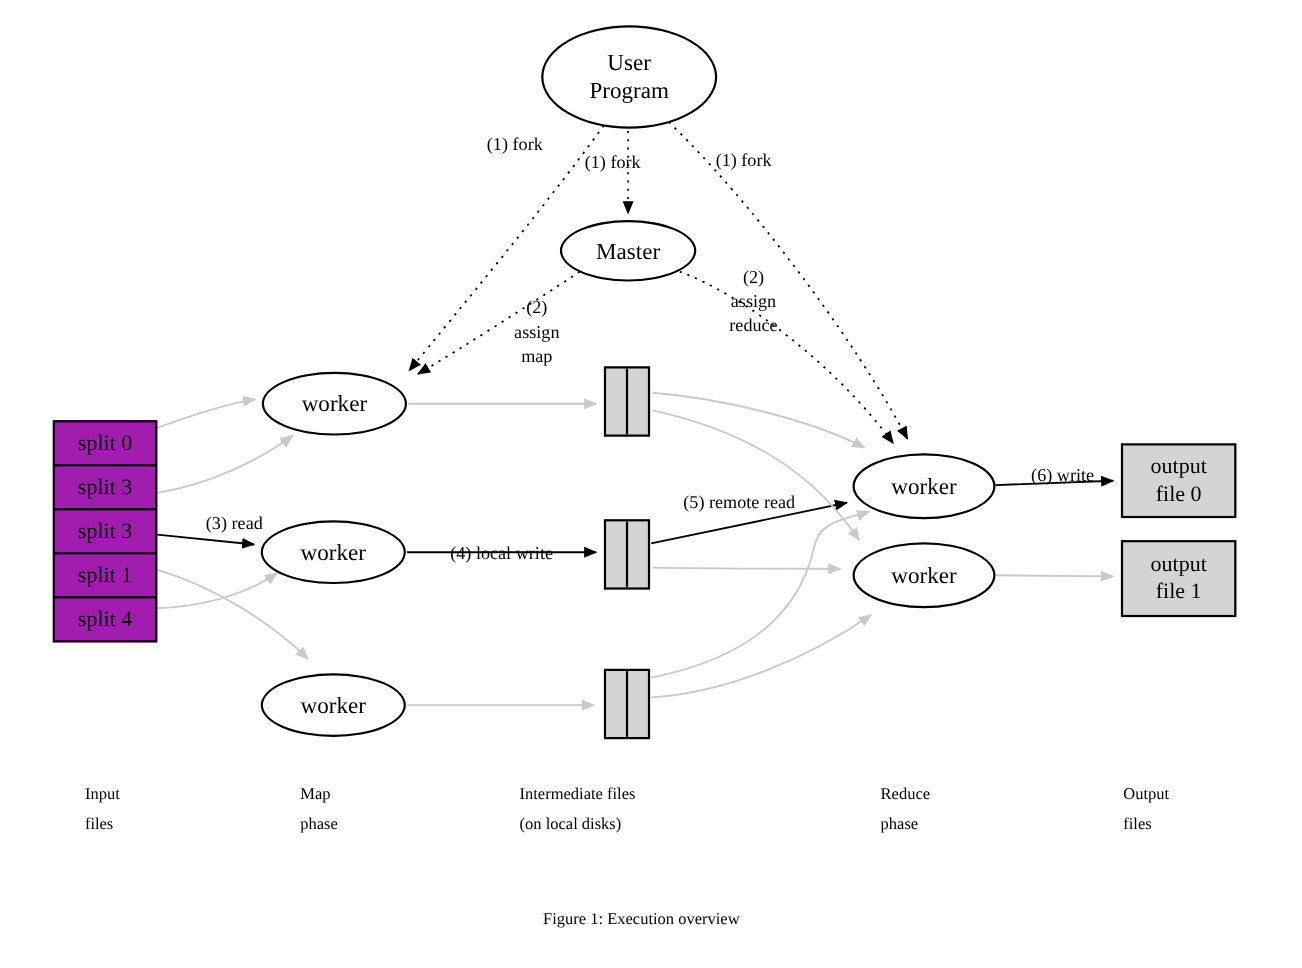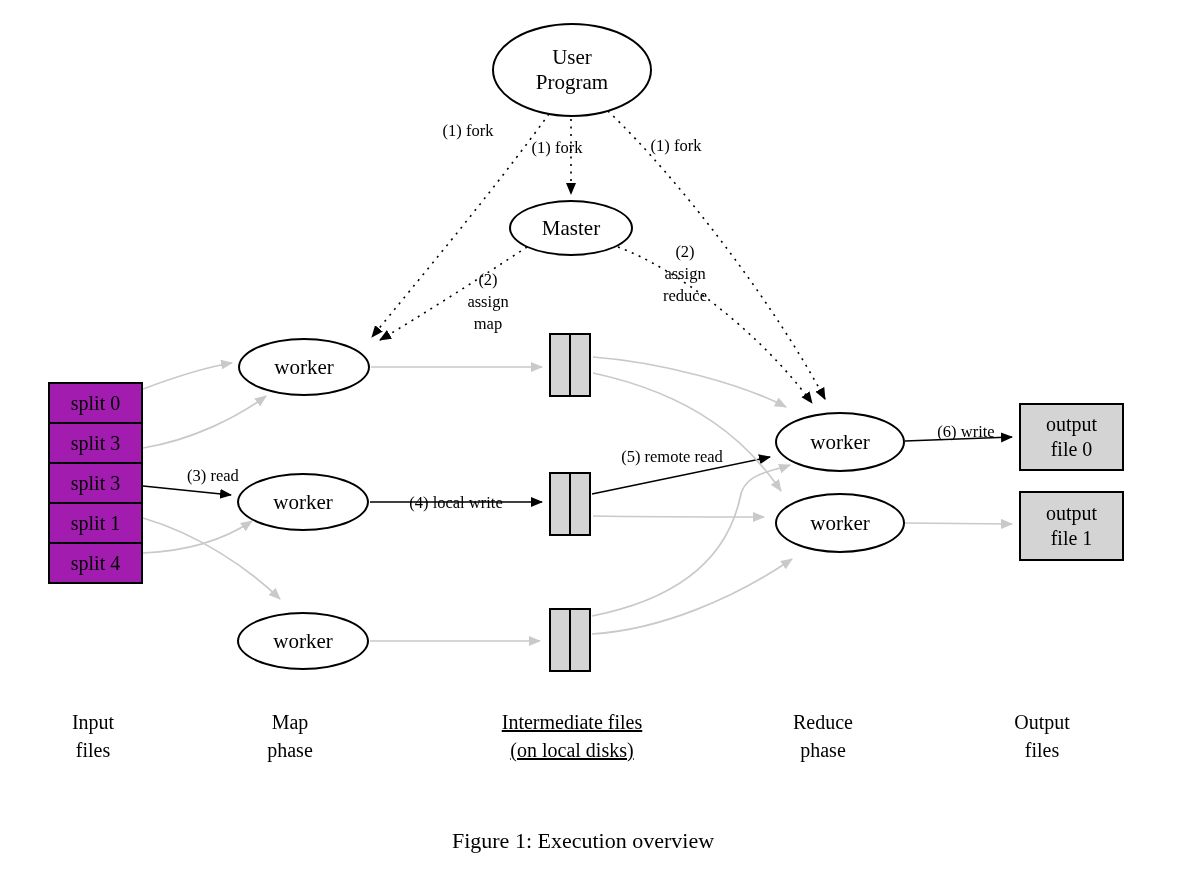--- a/index.html
+++ b/index.html
@@ -78,30 +78,30 @@
     transform: translate(-50%, -50%);
     font-size: 16.5px;
     line-height: 22px;
     white-space: pre-line;
     text-align: center;
   }
   .col-label {
     position: absolute;
     transform: translateX(-50%);
     top: 708px;
-    font-size: 20px;
+    font-size: 15px;
     line-height: 28px;
     white-space: pre-line;
-    text-align: center;
+    text-align: left;
   }
   .caption {
     position: absolute;
     left: 583px; top: 828px;
     transform: translateX(-50%);
-    font-size: 22px;
+    font-size: 15px;
     white-space: nowrap;
   }
 </style>
 </head>
 <body>
 
 <div class="stage">
 
   <svg class="edges" viewBox="0 0 1184 880">
     <defs>
@@ -189,21 +189,21 @@
 reduce</div>
   <div class="edge-label" style="left:193px; top:476px;margin-left:20px;">(3) read</div>
   <div class="edge-label" style="left:456px; top:484px;margin-top:19px;">(4) local write</div>
   <div class="edge-label" style="left:650px; top:457px;margin-left:22px;">(5) remote read</div>
   <div class="edge-label" style="left:966px; top:432px;">(6) write</div>
 
   <div class="col-label" style="left:93px;">Input
 files</div>
   <div class="col-label" style="left:290px;">Map
 phase</div>
-  <div class="col-label" style="left:572px;text-decoration:underline;">Intermediate files
+  <div class="col-label" style="left:525px;">Intermediate files
 (on local disks)</div>
   <div class="col-label" style="left:823px;">Reduce
 phase</div>
   <div class="col-label" style="left:1042px;">Output
 files</div>
 
   <div class="caption">Figure 1: Execution overview</div>
 
 </div>
 

